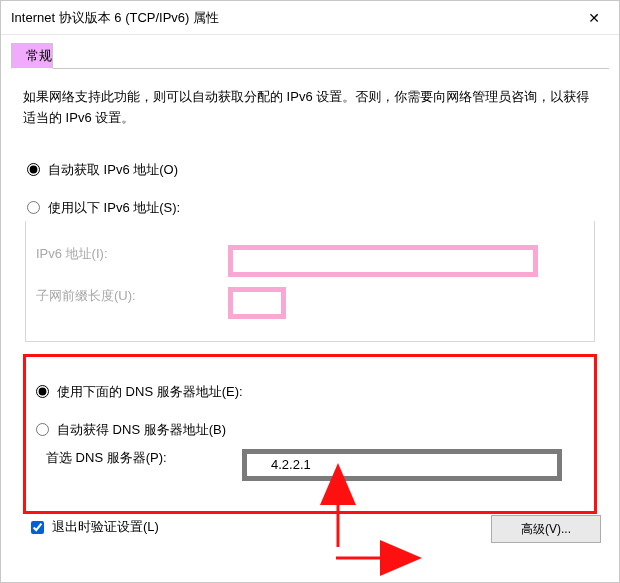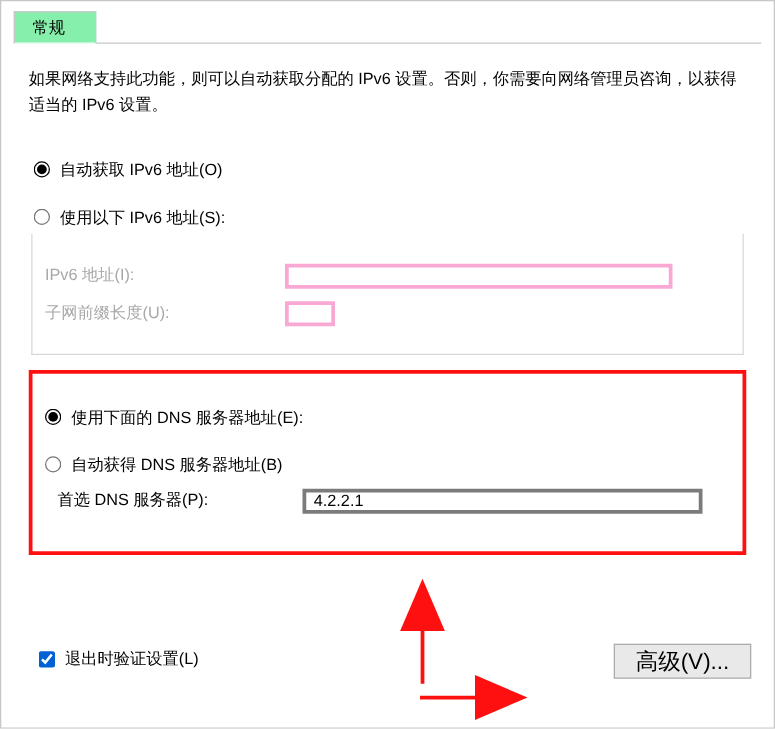--- a/index.html
+++ b/index.html
@@ -41,23 +41,23 @@
   .tabstrip {
     margin: 8px 10px 0 10px;
     border-bottom: 1px solid var(--win-border);
     display: flex;
     height: 26px;
   }
   .tab {
     position: relative;
     border: 1px solid var(--win-border);
     border-bottom: 1px solid #fff;
-    padding: 3px 24px 0 14px;
+    padding: 3px 0 0 14px;
     margin-bottom: -1px;
-    background: #86efac;
+    background: #f0abfc;
     height: 26px;
   }
   .content {
     padding: 14px 22px 0 22px;
   }
   .intro {
     line-height: 1.6;
     margin: 4px 0 6px 0;
   }
   
@@ -82,23 +82,23 @@
   }
   .field-row {
     display: flex; 
     margin: 10px 0;
   }
   .field-row .label {
     width: 200px;
     padding-left: 8px;
   }
   .field-row input[type=text] {
-    height: 20px;
-    border: 3px solid #f9a8d4;
-    padding: 2px 6px;
+    height: 32px;
+    border: 5px solid #f9a8d4;
+    padding: 2px 24px;
     font-family: inherit;
     font-size: 13px;
   }
   .field-row input.wide { width: 310px; }
   .field-row input.narrow { width: 40px; }
   .disabled, .disabled .label, .disabled input { color: var(--text-disabled); }
   .disabled input {
     background: #fff;
     border-color: #d8d8d8;
   }
@@ -119,41 +119,47 @@
   .validate-row {
     display: flex; align-items: center; gap: 8px;
     margin-bottom: 32px;
     position: relative;
   }
   .validate-row input[type=checkbox]{ accent-color: var(--accent); margin:0; }
   .btn {
     height: 28px; min-width: 88px;
     background: #e9e9e9;
     border: 1px solid #acacac;
-    font-family: inherit; font-size: 18px;
+    font-family: inherit; font-size: 12px;
     padding: 0 16px;
     cursor: default;
   }
   .btn.primary {
     border: 2px solid #0a5bb8;
     outline: 1px solid #7bb3ea;
     outline-offset: -4px;
   }
   .advanced-btn { position: absolute; right: 0; top: -3px; width: 110px; }
   .footer-btns {
     display: flex; justify-content: flex-end; gap: 12px;
   }
   
   .overlay { position: absolute; inset: 0; pointer-events: none; }
 </style>
 </head>
 <body>
 
 <div class="window">
 
+  <div class="titlebar">
+    <span class="title">Internet 协议版本 6 (TCP/IPv6) 属性</span>
+    <div class="close">
+      <span>✕</span>
+    </div>
+  </div>
 
   <div class="tabstrip">
     <div class="tab">
       <span>常规</span>
     </div>
   </div>
 
   <div class="content">
 
     <div class="intro">如果网络支持此功能，则可以自动获取分配的 IPv6 设置。否则，你需要向网络管理员咨询，以获得适当的 IPv6 设置。</div>

